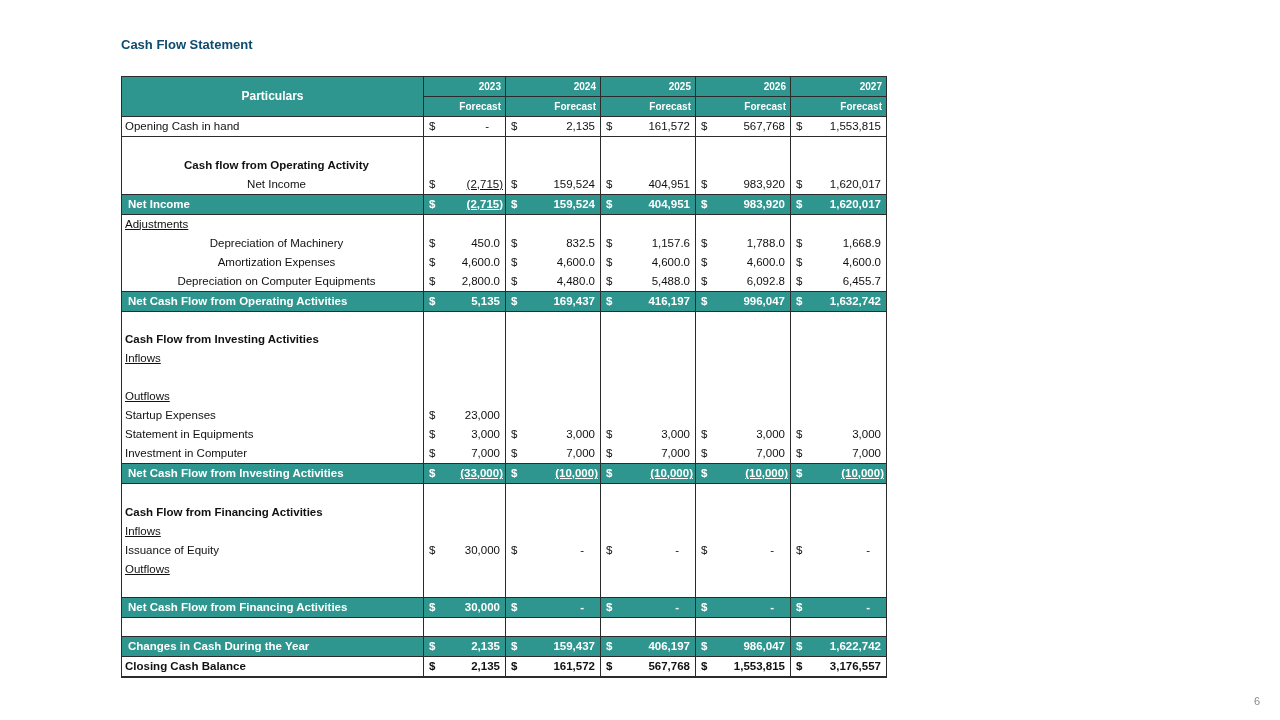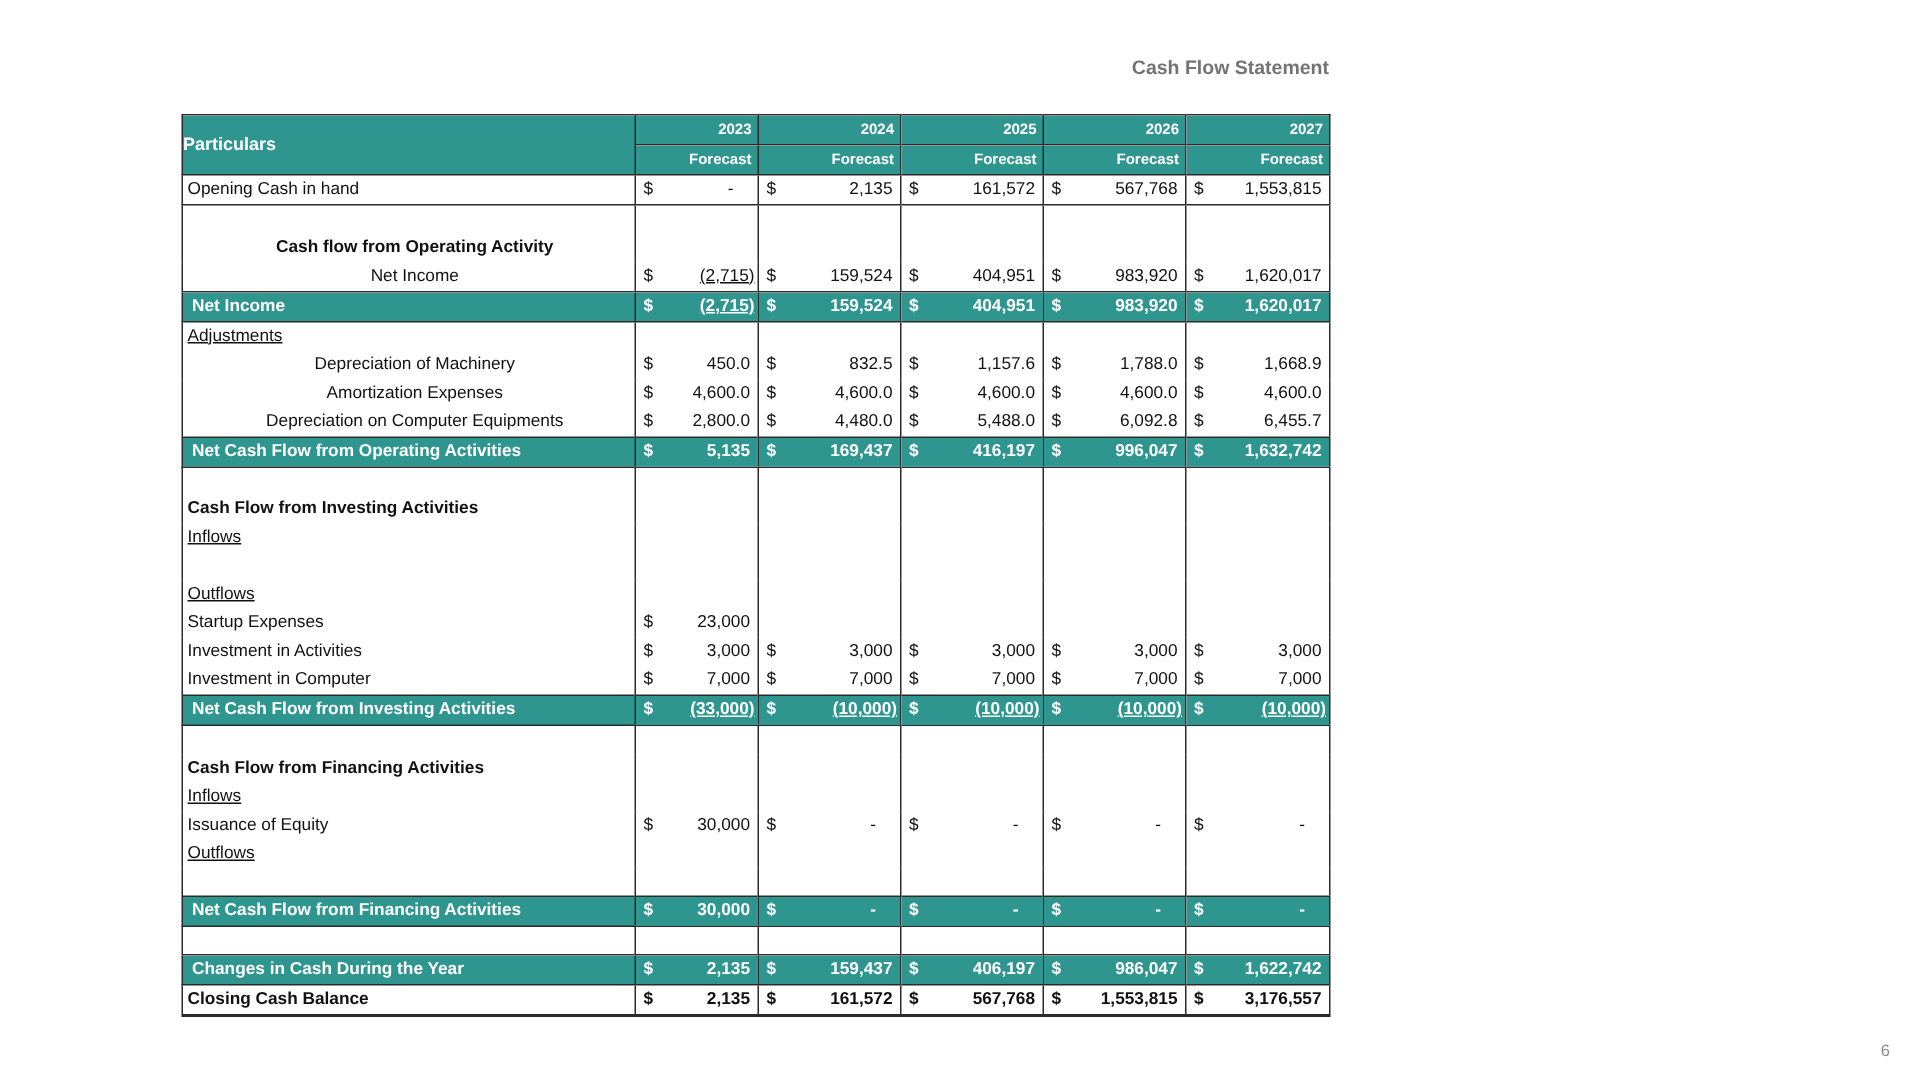--- a/index.html
+++ b/index.html
@@ -6,21 +6,21 @@
   html, body {
     width:1280px; height:720px;
     background:#ffffff;
     font-family:"Liberation Sans", sans-serif;
     overflow:hidden;
   }
   .canvas { position:relative; width:1280px; height:720px; background:#ffffff; }
 
   .doc-title {
     position:absolute; left:121px; top:37px; width:765px;
-    text-align:right; font-size:13px; font-weight:bold; color:#737373;
+    text-align:left; font-size:13px; font-weight:bold; color:#0c4a6e;
   }
 
   .sheet { position:absolute; left:121px; top:76px; }
 
   table.cf {
     border-collapse:collapse; table-layout:fixed; width:765px;
     font-size:11.5px; color:#111111;
     border:1px solid var(--line); border-bottom-width:2px;
   }
   col.c-label { width:302px; }
@@ -29,21 +29,21 @@
   col.c-y5 { width:96px; }
 
   td, th {
     height:19px; line-height:19px; padding:0;
     vertical-align:middle; white-space:nowrap; overflow:hidden;
     border-left:1px solid var(--line);
   }
 
   
   th { background:var(--teal); color:#ffffff; font-weight:bold; border-bottom:1px solid var(--line); }
-  th.particulars-cell { text-align:left; font-size:12px; }
+  th.particulars-cell { text-align:center; font-size:12px; }
   th.year-cell, th.forecast-cell { text-align:right; padding-right:4px; font-size:10px; }
 
   
   .label-cell { padding-left:3px; text-align:left; }
   .label-cell.indent { padding-left:8px;text-align:center; }
   .row-section .label-text { font-weight:bold; }
   .row-underline .label-text { text-decoration:underline;margin-top:22px; }
   .row-bb td { border-bottom:1px solid var(--line); }
 
   tr.row-total td {
@@ -330,21 +330,21 @@
             <td class="num-cell">
               <span class="cur">$</span>
               <span class="val">23,000</span>
             </td>
             <td class="num-cell"></td>
             <td class="num-cell"></td>
             <td class="num-cell"></td>
             <td class="num-cell"></td>
           </tr>
           <tr class="row-data">
-            <td class="label-cell"><span class="label-text">Investment in Activities</span></td>
+            <td class="label-cell"><span class="label-text">Statement in Equipments</span></td>
             <td class="num-cell">
               <span class="cur">$</span>
               <span class="val">3,000</span>
             </td>
             <td class="num-cell">
               <span class="cur">$</span>
               <span class="val">3,000</span>
             </td>
             <td class="num-cell">
               <span class="cur">$</span>

